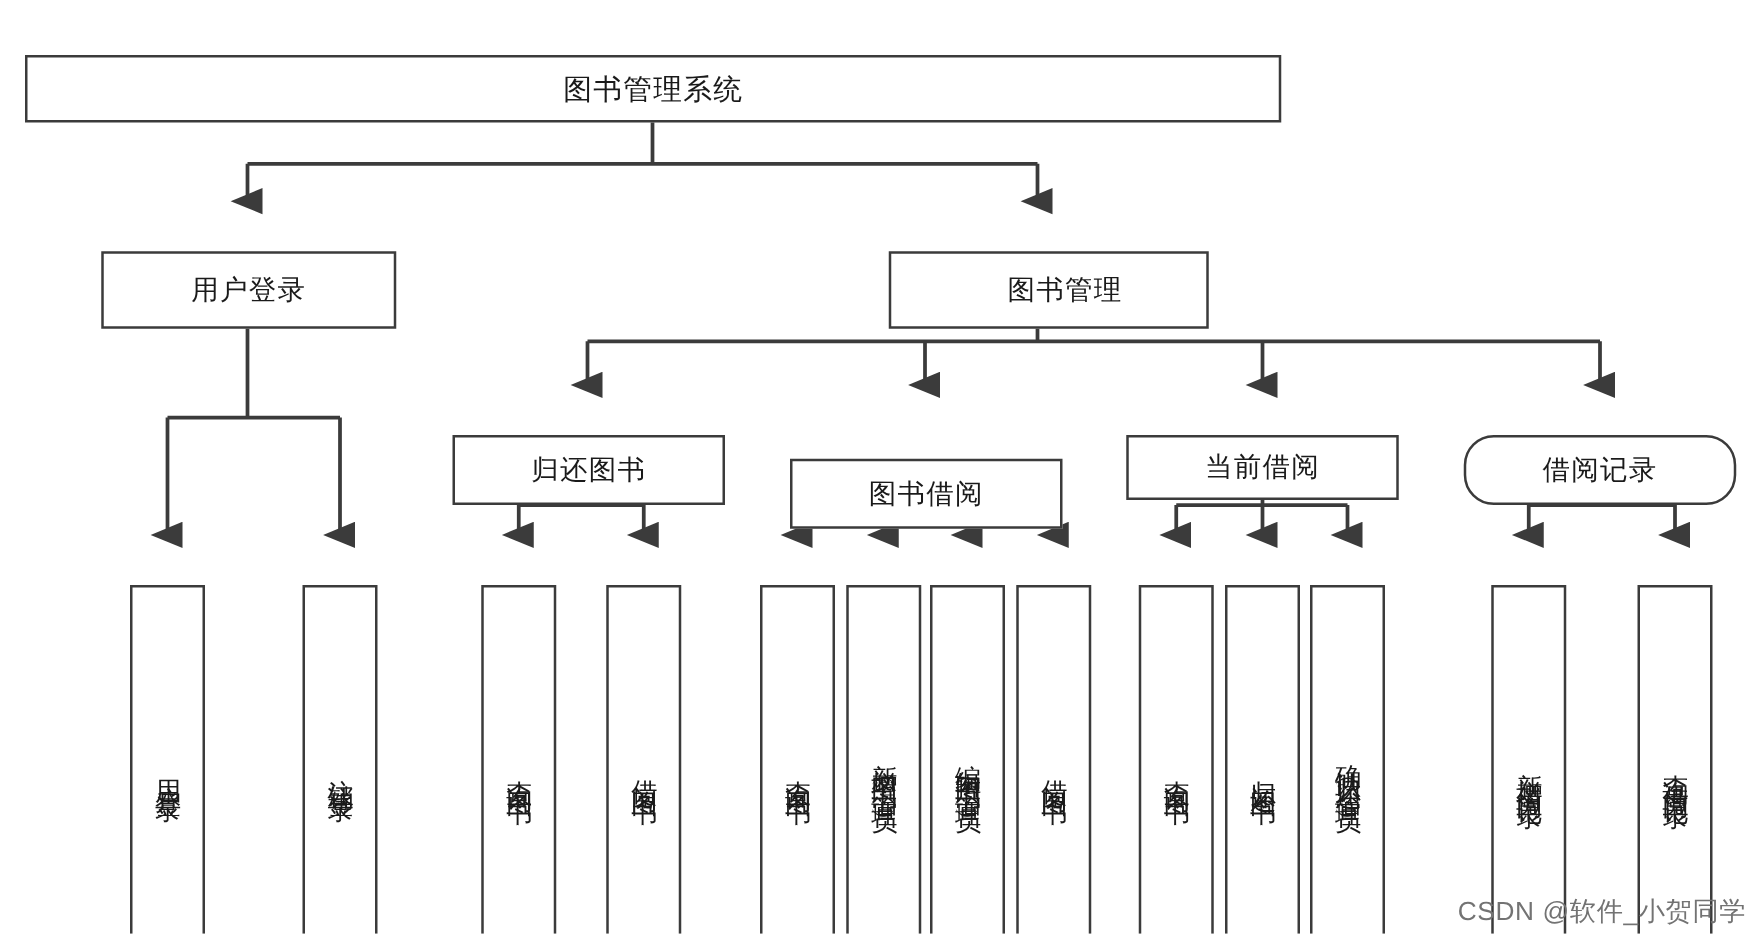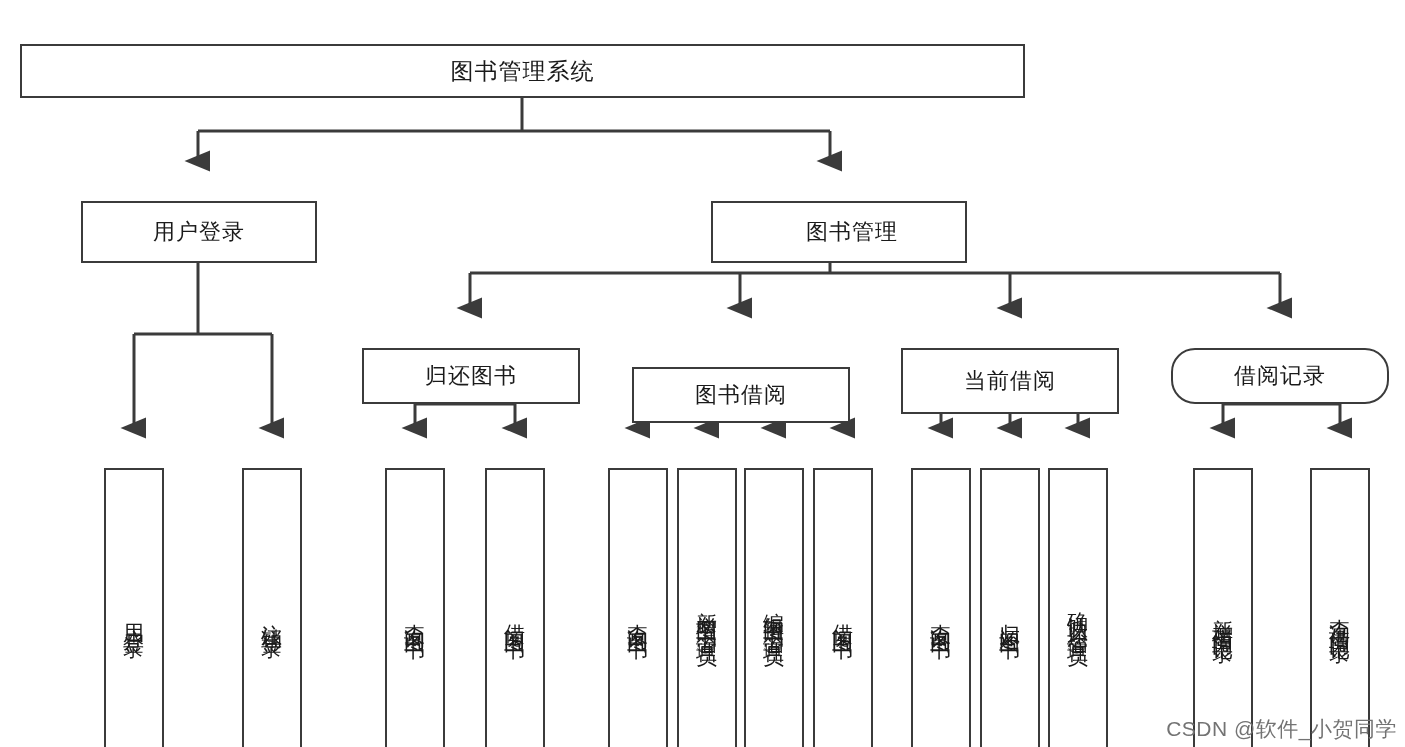--- a/index.html
+++ b/index.html
@@ -130,21 +130,21 @@
   <div class="node horiz" style="left:711px; top:170px; width:256px; height:62px;padding-left:26px;">
     <span>图书管理</span>
   </div>
 
   <div class="node horiz" style="left:362px; top:317px; width:218px; height:56px;">
     <span>归还图书</span>
   </div>
   <div class="node horiz" style="left:632px; top:336px; width:218px; height:56px;">
     <span>图书借阅</span>
   </div>
-  <div class="node horiz" style="left:901px; top:317px; width:218px; height:66px;">
+  <div class="node horiz" style="left:901px; top:317px; width:218px; height:52px;">
     <span>当前借阅</span>
   </div>
   <div class="node horiz" style="left:1171px; top:317px; width:218px; height:56px;border-radius:24px;">
     <span>借阅记录</span>
   </div>
 
   <div class="node leaf" style="left:104px; top:437px; width:60px; height:298px;">
     <span class="leaf-text">用户登录</span>
   </div>
   <div class="node leaf" style="left:242px; top:437px; width:60px; height:298px;">

